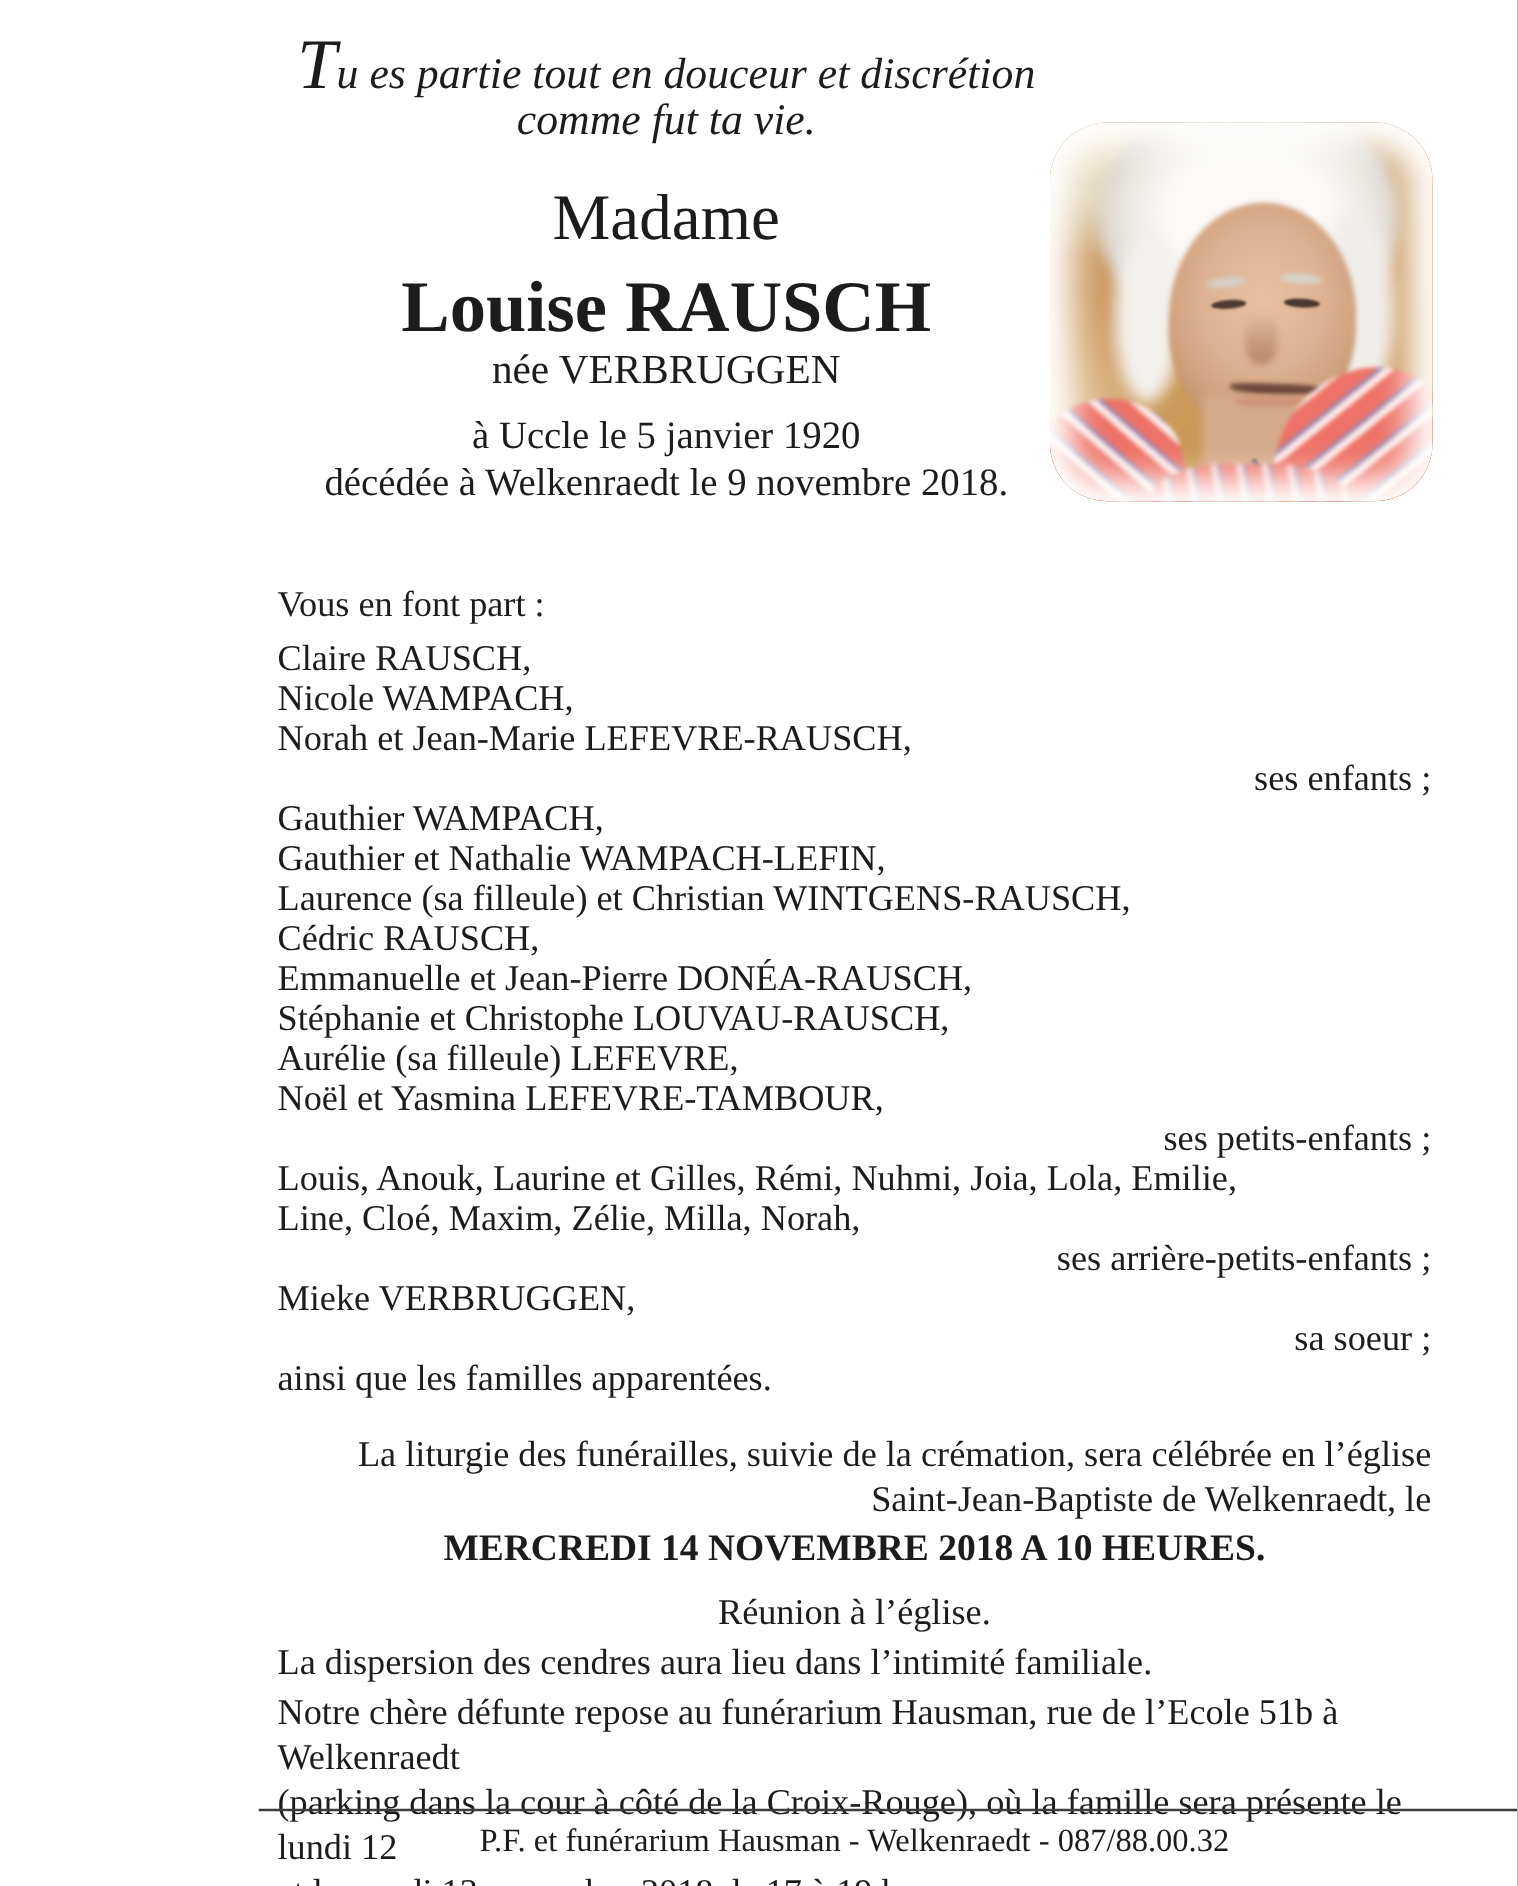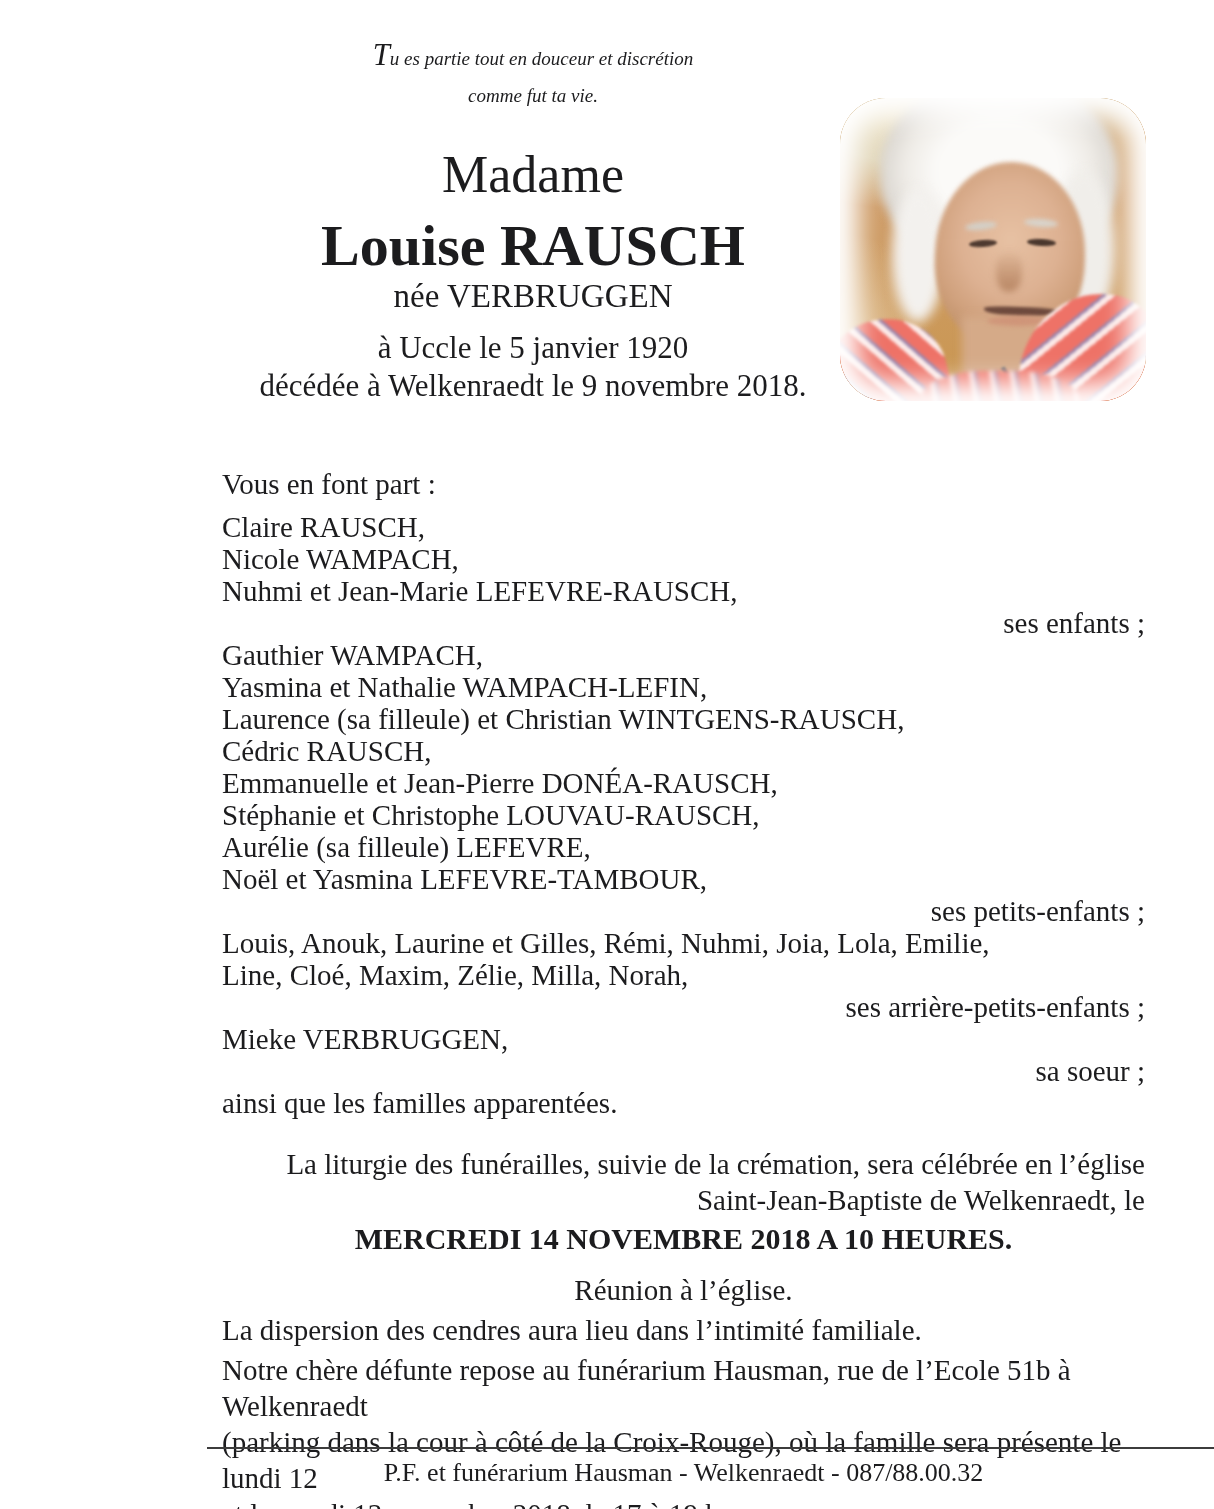--- a/index.html
+++ b/index.html
@@ -9,21 +9,21 @@
     margin:0 auto;
     background:#ffffff;
     color:#1c1c1e;
     font-family:"Liberation Serif","DejaVu Serif",serif;
     overflow:hidden;
   }
   .abs { position:absolute; }
   .center-col { left:222px; width:622px; text-align:center; }
 
   
-  .quote { top:40px; font-style:italic; font-size:19px; line-height:37px; }
+  .quote { top:40px; font-style:italic; font-size:35px; line-height:37px; }
   .quote-l1::first-letter { font-size:1.62em; line-height:0; }
 
   
   .title  { top:146px; font-size:52px; line-height:1.1; }
   .name   { top:214px; font-size:58px; line-height:1.1;font-weight:bold; }
   .maiden { top:278px; font-size:33px; }
   .birth  { top:330px; font-size:31px; }
   .death  { top:368px; font-size:31px; }
 
   
@@ -136,24 +136,24 @@
     <div class="ph-cord"></div>
     <div class="ph-shirt-l"></div>
     <div class="ph-shirt-r"></div>
     <div class="ph-shirt-c"></div>
   </div>
 
   <div class="abs family">
     <div class="intro">Vous en font part :</div>
     <div class="row">Claire RAUSCH,</div>
     <div class="row">Nicole WAMPACH,</div>
-    <div class="row">Nuhmi et Jean-Marie LEFEVRE-RAUSCH,</div>
+    <div class="row">Norah et Jean-Marie LEFEVRE-RAUSCH,</div>
     <div class="row right">ses enfants ;</div>
     <div class="row">Gauthier WAMPACH,</div>
-    <div class="row">Yasmina et Nathalie WAMPACH-LEFIN,</div>
+    <div class="row">Gauthier et Nathalie WAMPACH-LEFIN,</div>
     <div class="row">Laurence (sa filleule) et Christian WINTGENS-RAUSCH,</div>
     <div class="row">Cédric RAUSCH,</div>
     <div class="row">Emmanuelle et Jean-Pierre DONÉA-RAUSCH,</div>
     <div class="row">Stéphanie et Christophe LOUVAU-RAUSCH,</div>
     <div class="row">Aurélie (sa filleule) LEFEVRE,</div>
     <div class="row">Noël et Yasmina LEFEVRE-TAMBOUR,</div>
     <div class="row right">ses petits-enfants ;</div>
     <div class="row">Louis, Anouk, Laurine et Gilles, Rémi, Nuhmi, Joia, Lola, Emilie,</div>
     <div class="row">Line, Cloé, Maxim, Zélie, Milla, Norah,</div>
     <div class="row right">ses arrière-petits-enfants ;</div>

